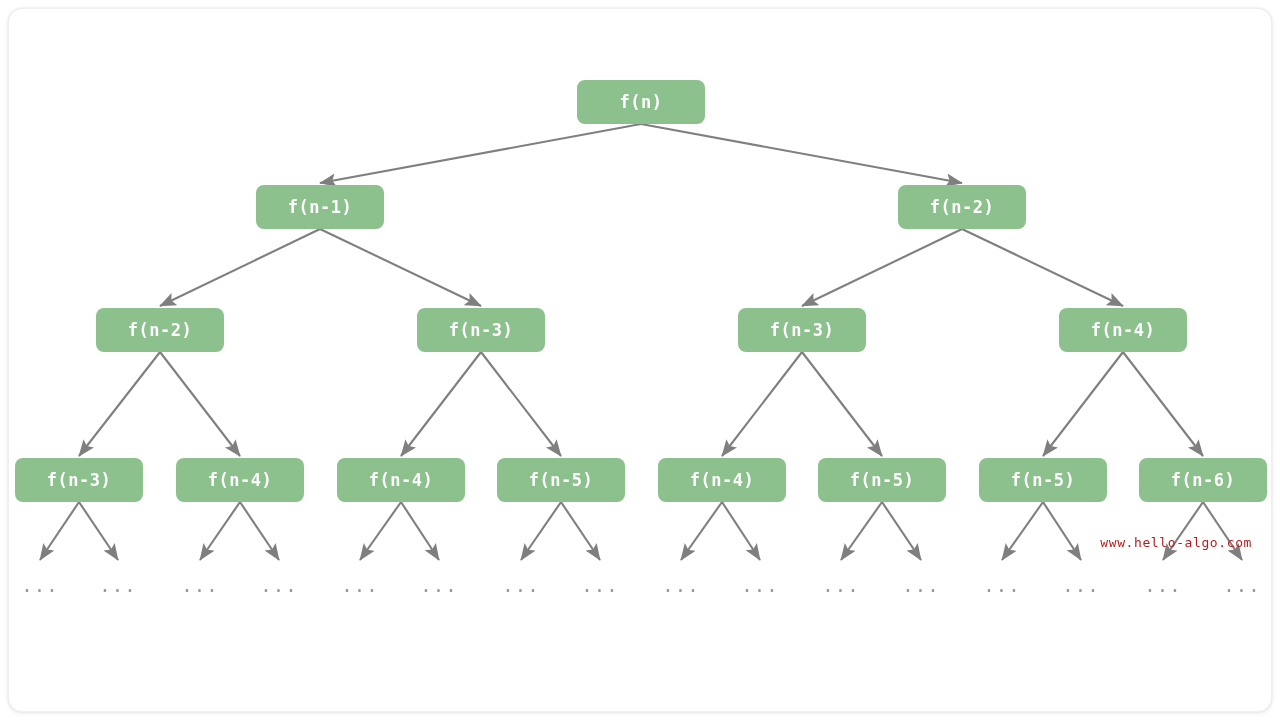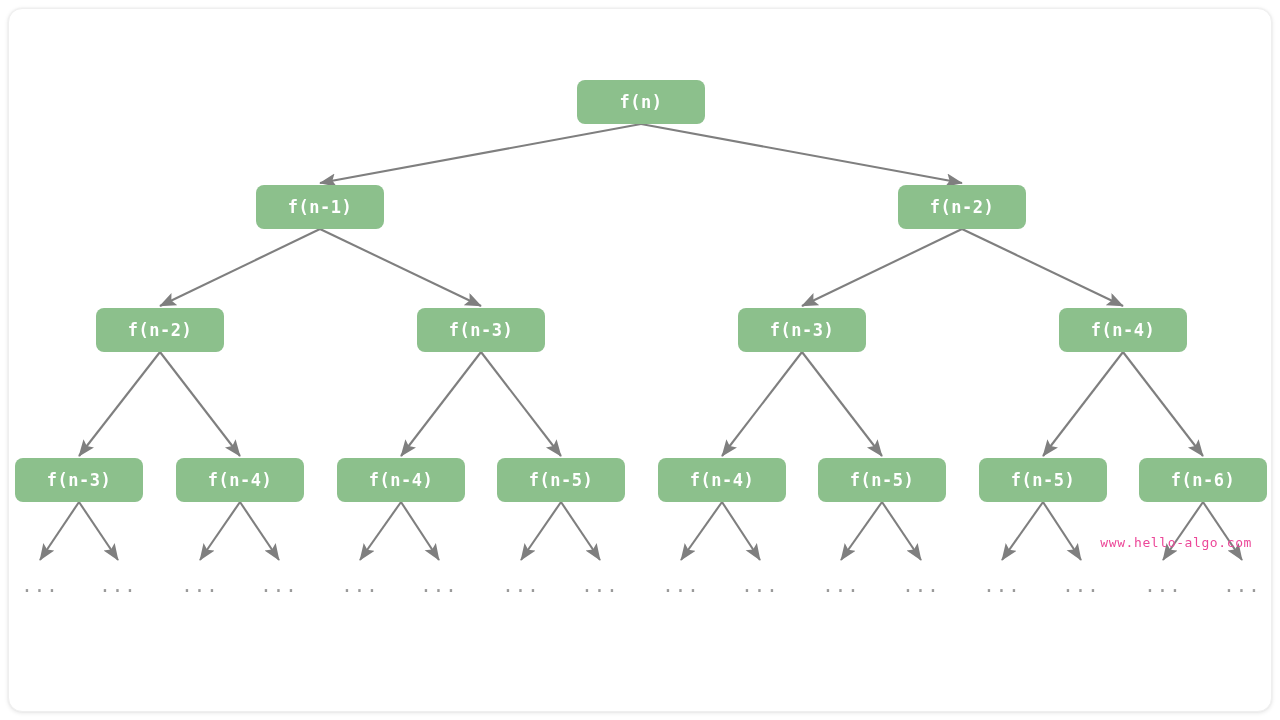--- a/index.html
+++ b/index.html
@@ -58,21 +58,21 @@
     font-family: "DejaVu Sans Mono", monospace;
     font-size: 19px;
     letter-spacing: 1px;
     text-anchor: middle;
     dominant-baseline: middle;
   }
   .watermark {
     position: absolute;
     right: 28px;
     bottom: 18px;
-    color: #ec4899;
+    color: #b91c1c;
     font-family: "DejaVu Sans Mono", monospace;
     font-size: 13px;
     letter-spacing: 0.6px;
     white-space: nowrap;
   }
 </style>
 </head>
 <body>
 
 <div id="canvas">

